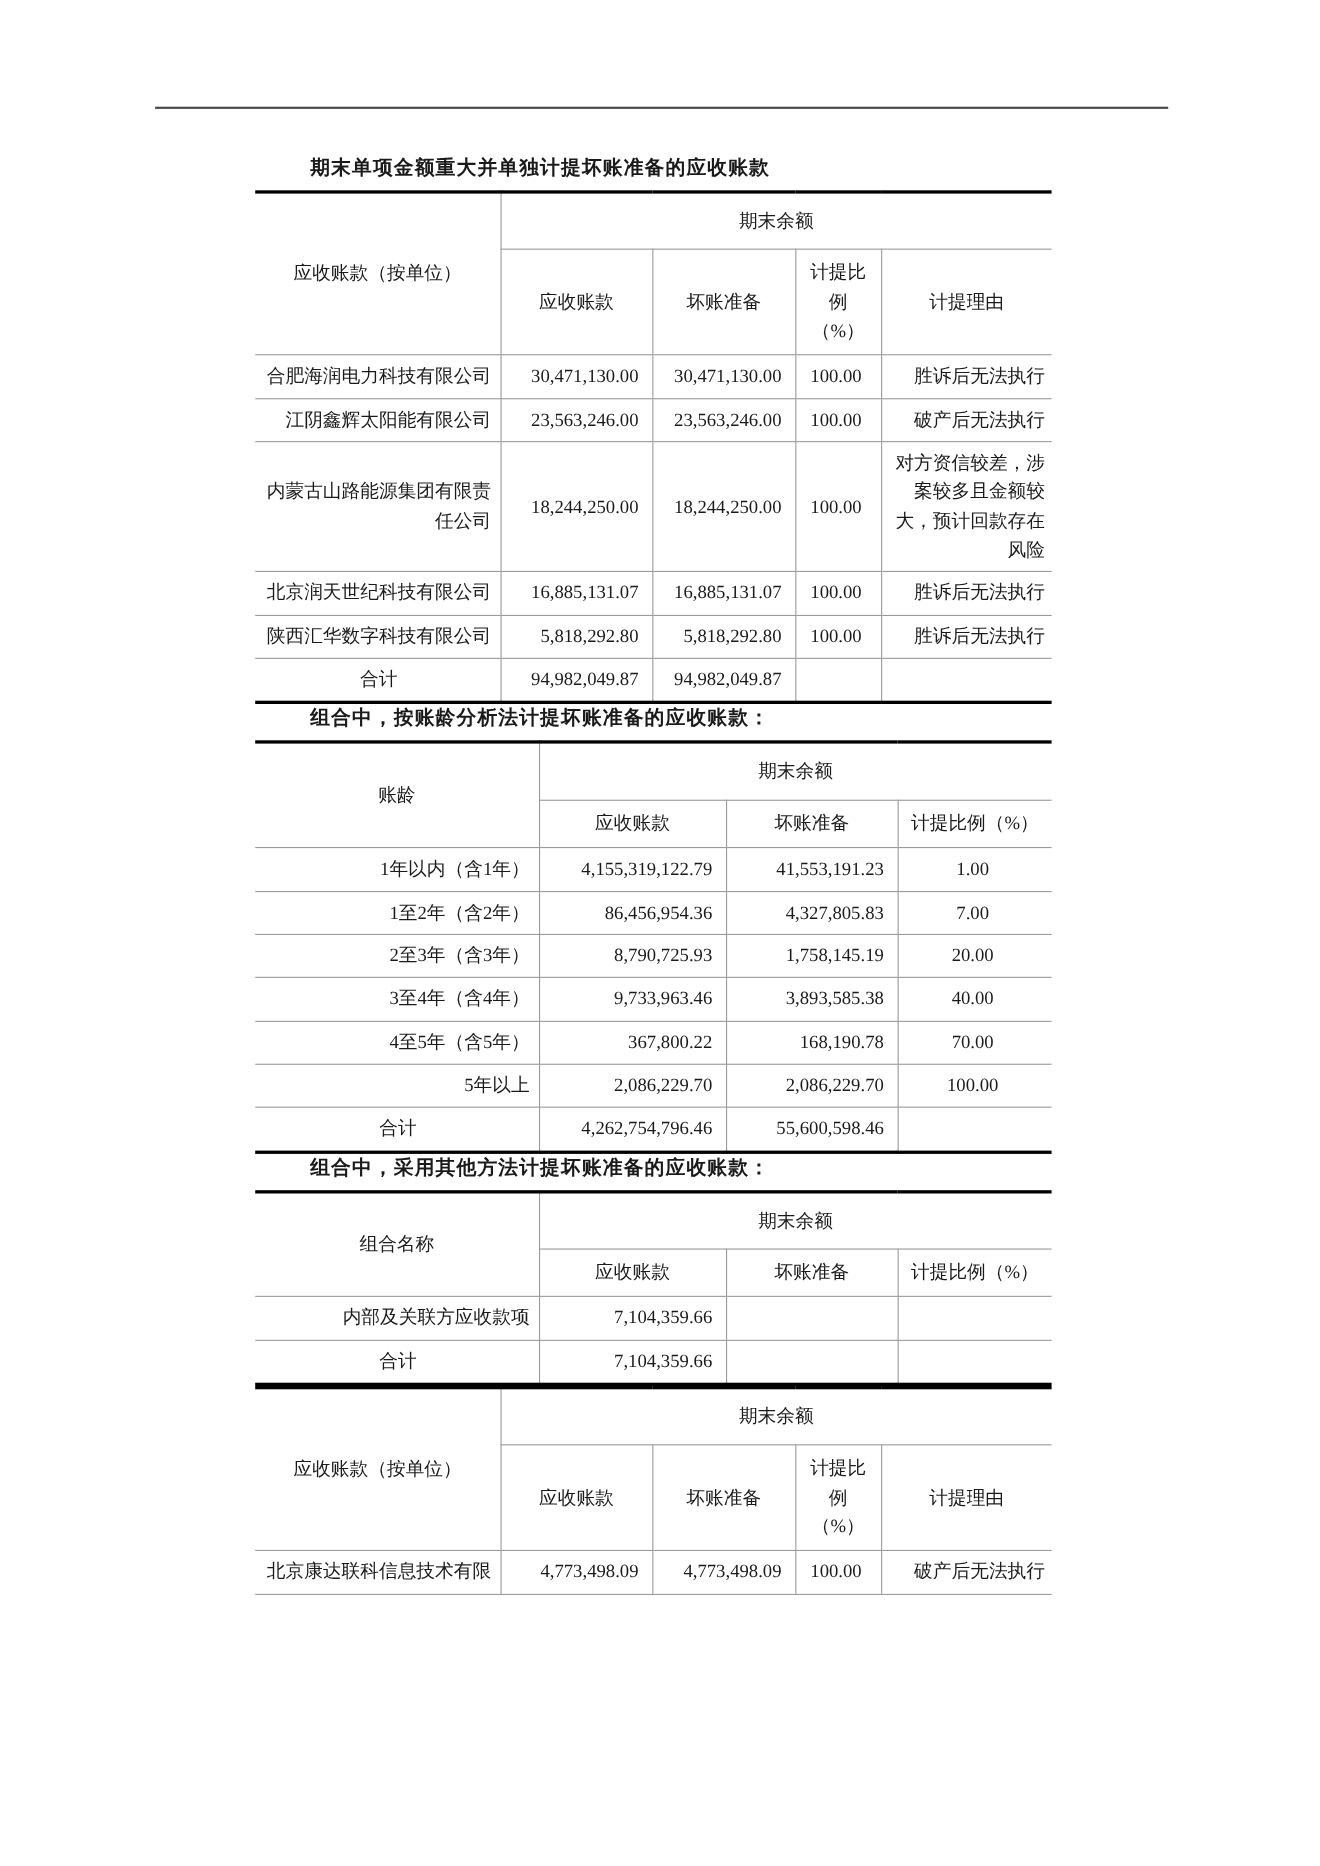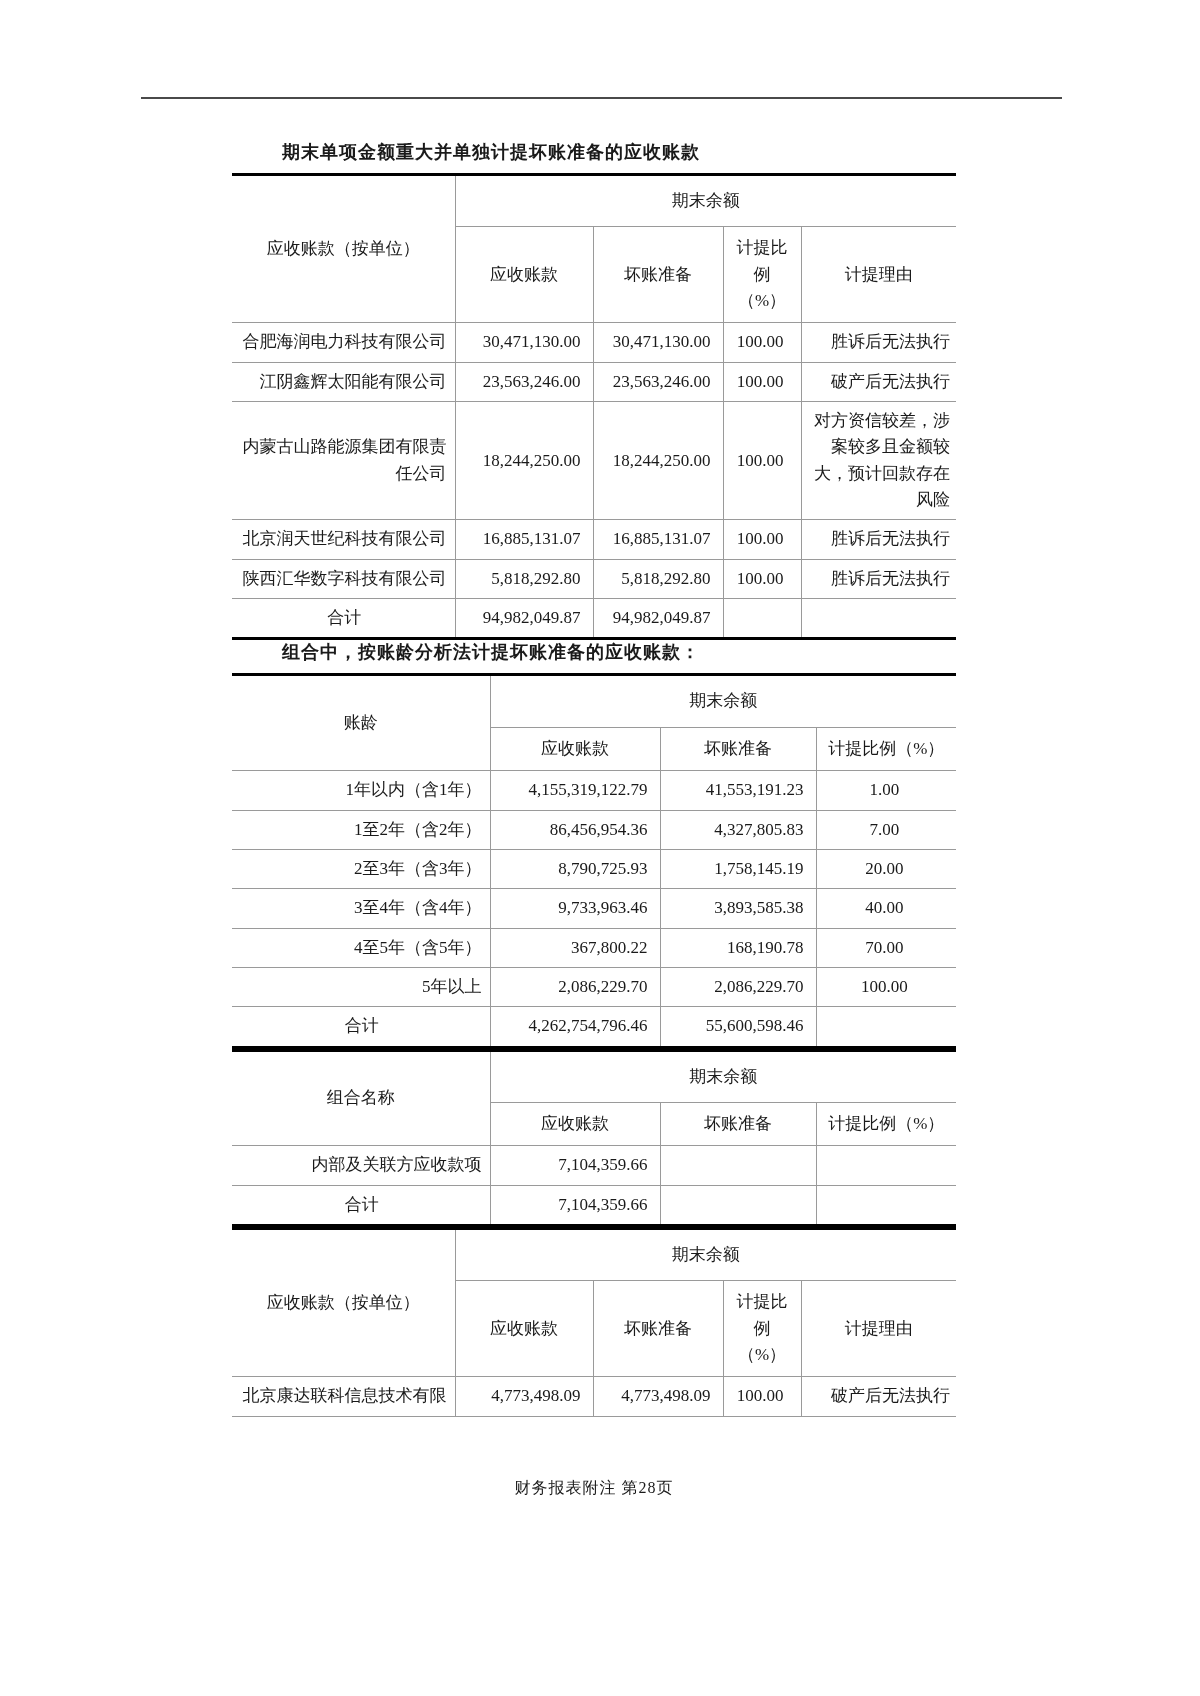--- a/index.html
+++ b/index.html
@@ -212,20 +212,21 @@
               <td class="col-text">合计</td>
               <td class="col-number">4,262,754,796.46</td>
               <td class="col-number">55,600,598.46</td>
               <td class="col-percent"></td>
             </tr>
           </tbody>
       </table>
     </section>
 
     <section class="table-block">
+      <div class="table-title">组合中，采用其他方法计提坏账准备的应收账款：</div>
       <table class="fin-table">
         <colgroup>
           <col style="width:258px">
             <col style="width:170px">
             <col style="width:156px">
             <col style="width:140px">
         </colgroup>
         <thead>
             <tr>
               <th rowspan="2">组合名称</th>
@@ -282,15 +283,14 @@
               <td class="col-number">4,773,498.09</td>
               <td class="col-percent">100.00</td>
               <td class="col-reason">破产后无法执行</td>
             </tr>
           </tbody>
       </table>
     </section>
 
   </div>
 
-  <div class="page-footer">财务报表附注 第28页</div>
 
 </div>
 
 </body></html>

